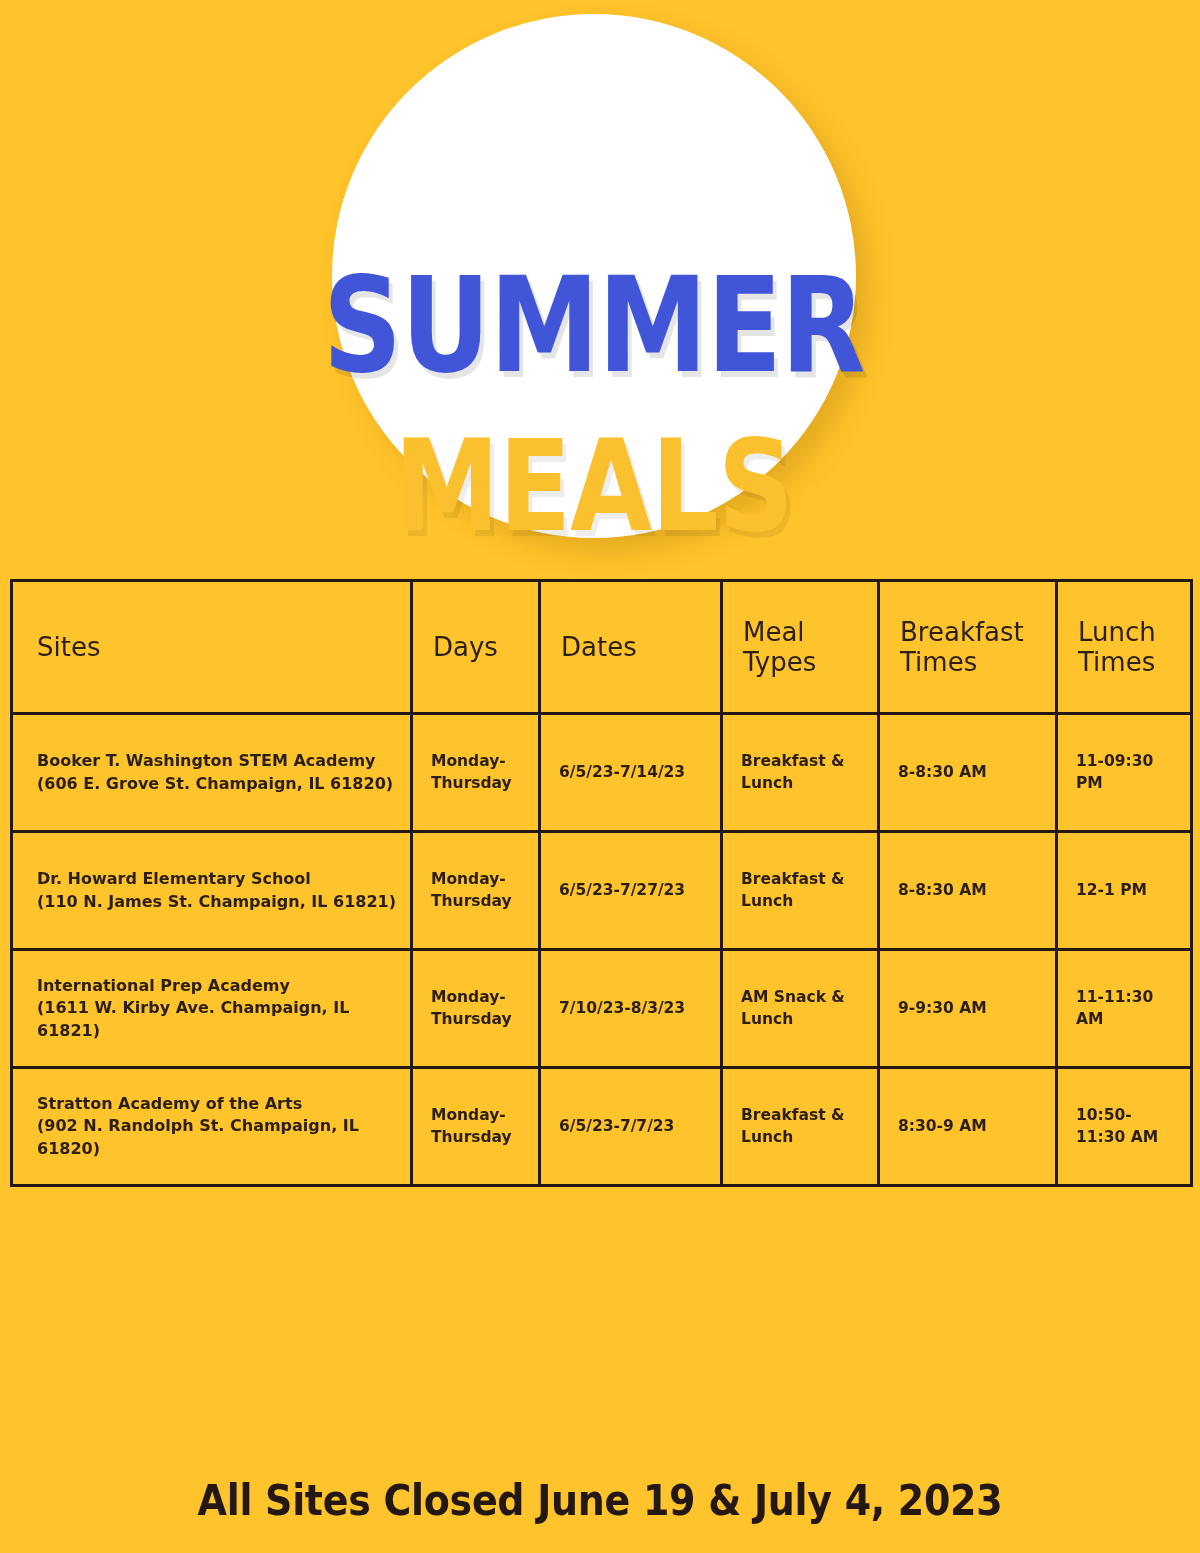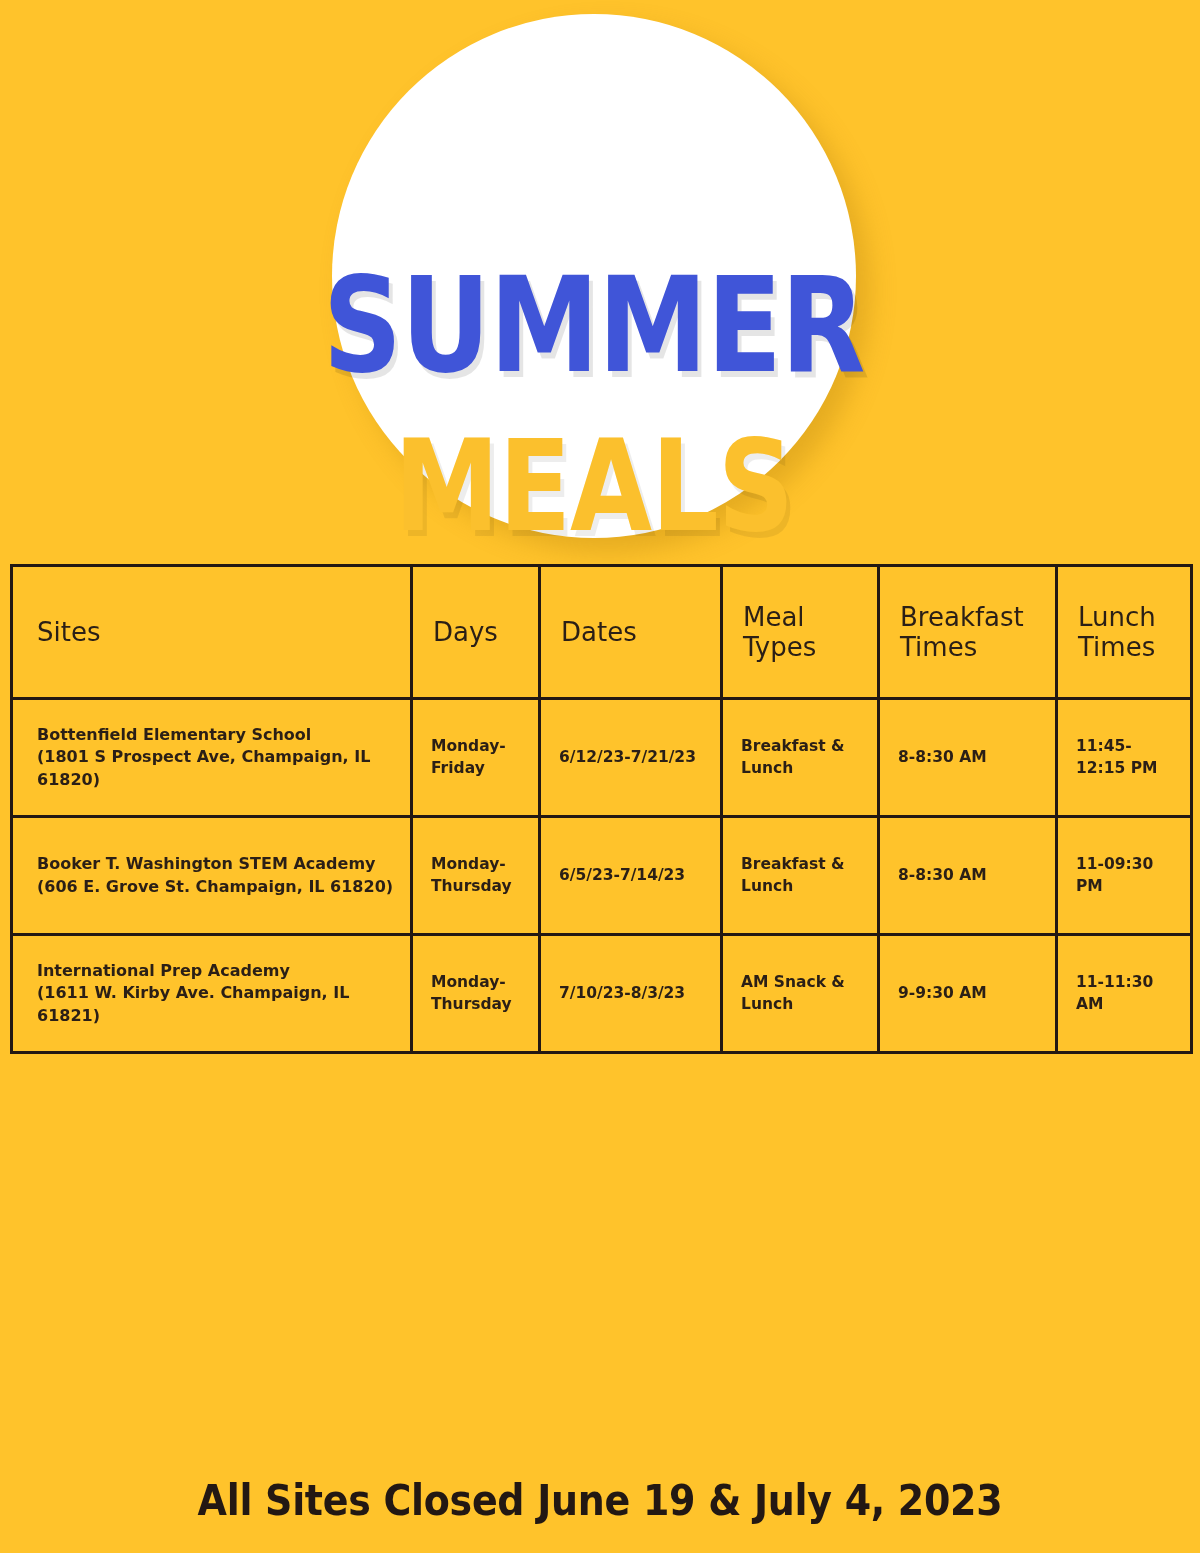--- a/index.html
+++ b/index.html
@@ -61,21 +61,21 @@
     text-shadow: 4px 5px 0 rgba(0,0,0,0.07);
     transform: scaleY(1.22) scaleX(1.02);
     margin-top: 26px;
     white-space: nowrap;
   }
 
   
   .schedule-table {
     position: absolute;
     left: 10px;
-    top: 564px;
+    top: 579px;
     width: 1180px;
     border-collapse: collapse;
     table-layout: fixed;
     background: #0c4a6e;
   }
   .schedule-table th,
   .schedule-table td {
     border: 3px solid #231813;
     background: #FFC32B;
     vertical-align: middle;
@@ -152,49 +152,60 @@
       <th class="col-sites">Sites</th>
       <th>Days</th>
       <th>Dates</th>
       <th>Meal Types</th>
       <th>Breakfast Times</th>
       <th>Lunch Times</th>
     </tr>
   </thead>
   <tbody>
 
-  <tr>
-        <td class="cell-site">
-          <span class="site-name">Bottenfield Elementary School</span>
-          <span class="site-addr">(1801 S Prospect Ave, Champaign, IL 61820)</span>
-        </td>
-        <td>Monday-Friday</td>
-        <td>6/12/23-7/21/23</td>
-        <td>Breakfast &amp; Lunch</td>
-        <td>8-8:30 AM</td>
-        <td>11:45-12:15 PM</td>
-      </tr>
       <tr>
         <td class="cell-site">
           <span class="site-name">Booker T. Washington STEM Academy</span>
           <span class="site-addr">(606 E. Grove St. Champaign, IL 61820)</span>
         </td>
         <td>Monday-Thursday</td>
         <td>6/5/23-7/14/23</td>
         <td>Breakfast &amp; Lunch</td>
         <td>8-8:30 AM</td>
         <td>11-09:30 PM</td>
       </tr>
       <tr>
         <td class="cell-site">
+          <span class="site-name">Dr. Howard Elementary School</span>
+          <span class="site-addr">(110 N. James St. Champaign, IL 61821)</span>
+        </td>
+        <td>Monday-Thursday</td>
+        <td>6/5/23-7/27/23</td>
+        <td>Breakfast &amp; Lunch</td>
+        <td>8-8:30 AM</td>
+        <td>12-1 PM</td>
+      </tr>
+      <tr>
+        <td class="cell-site">
           <span class="site-name">International Prep Academy</span>
           <span class="site-addr">(1611 W. Kirby Ave. Champaign, IL 61821)</span>
         </td>
         <td>Monday-Thursday</td>
         <td>7/10/23-8/3/23</td>
         <td>AM Snack &amp; Lunch</td>
         <td>9-9:30 AM</td>
         <td>11-11:30 AM</td>
       </tr>
+      <tr>
+        <td class="cell-site">
+          <span class="site-name">Stratton Academy of the Arts</span>
+          <span class="site-addr">(902 N. Randolph St. Champaign, IL 61820)</span>
+        </td>
+        <td>Monday-Thursday</td>
+        <td>6/5/23-7/7/23</td>
+        <td>Breakfast &amp; Lunch</td>
+        <td>8:30-9 AM</td>
+        <td>10:50-11:30 AM</td>
+      </tr>
     </tbody>
 </table>
 
 <div class="footer-note">All Sites Closed June 19 &amp; July 4, 2023</div>
 
 </body></html>

